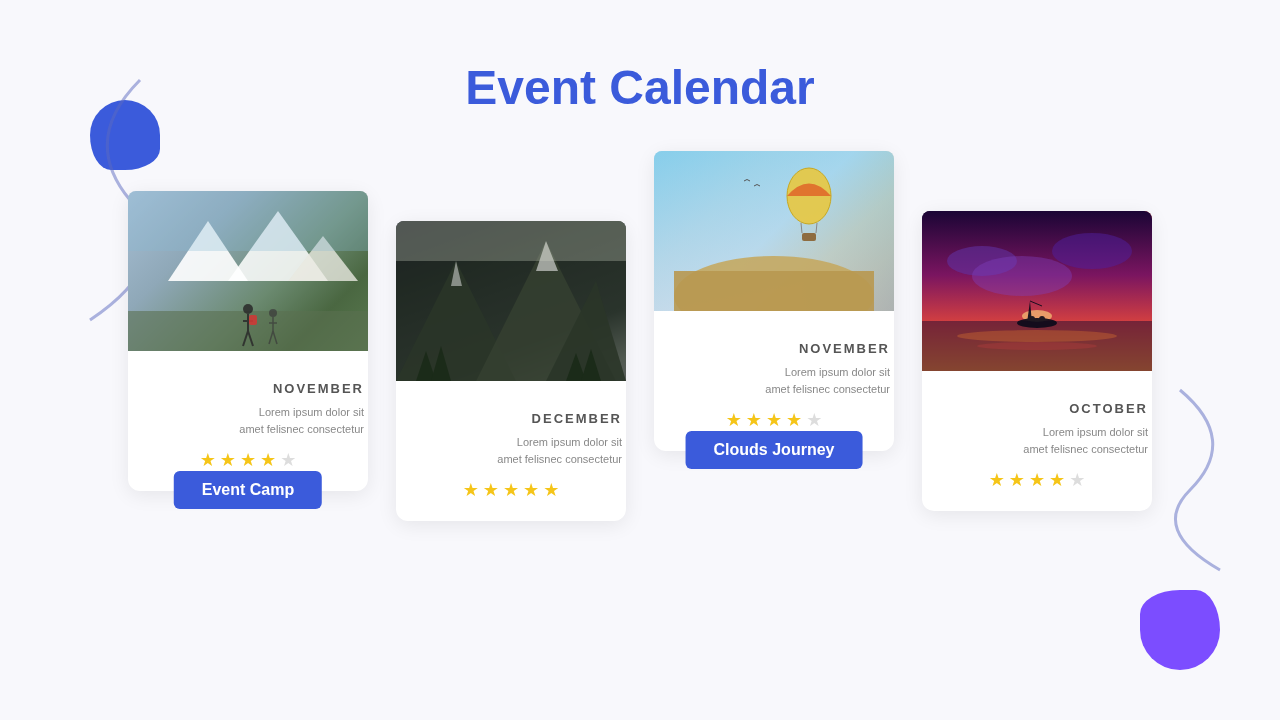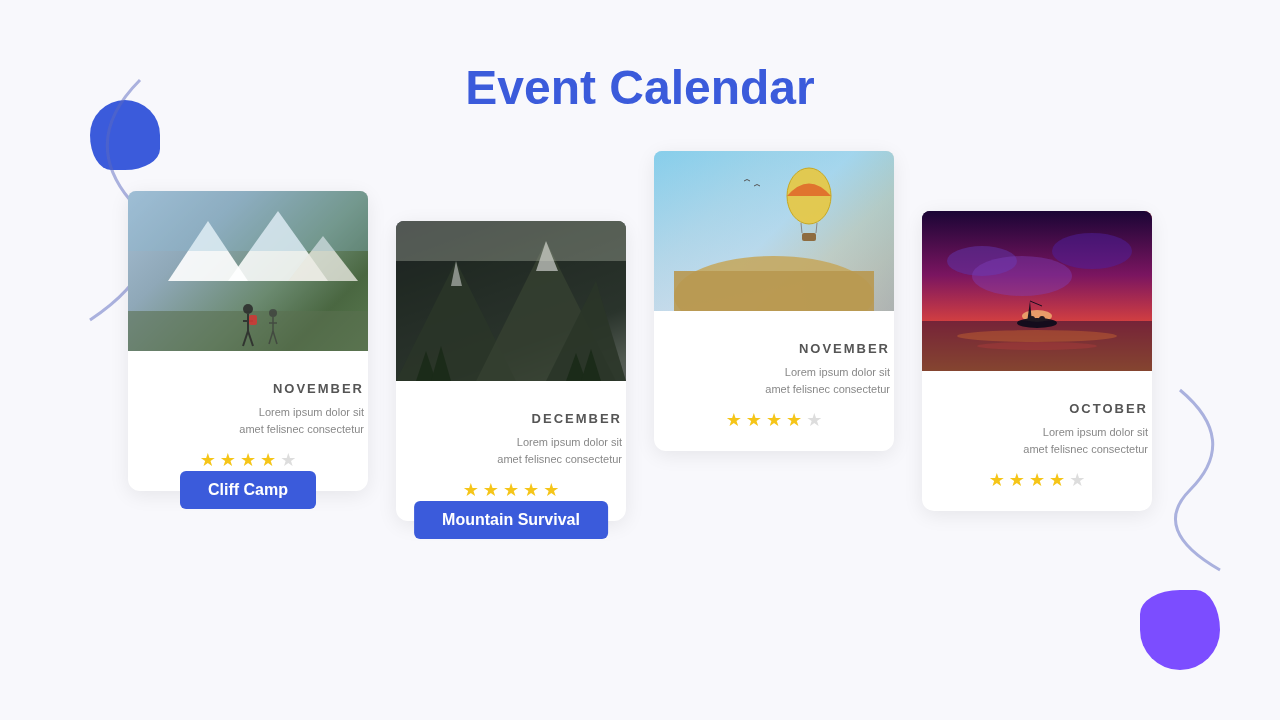--- a/index.html
+++ b/index.html
@@ -244,21 +244,21 @@
 
         <g fill="#3a3a3a" opacity="0.7">
           <circle cx="145" cy="122" r="4"></circle>
           <line x1="145" y1="126" x2="145" y2="140" stroke="#3a3a3a" stroke-width="1.5"></line>
           <line x1="141" y1="132" x2="149" y2="132" stroke="#3a3a3a" stroke-width="1.5"></line>
           <line x1="145" y1="140" x2="141" y2="153" stroke="#3a3a3a" stroke-width="1.5"></line>
           <line x1="145" y1="140" x2="149" y2="153" stroke="#3a3a3a" stroke-width="1.5"></line>
         </g>
       </svg>
     </div>
-    <div class="name-badge">Cliff Camp</div>
+    <div class="name-badge">Event Camp</div>
     <div class="card-body">
       <div class="card-month">NOVEMBER</div>
       <div class="card-desc">
         <span>Lorem ipsum dolor sit</span><br>
         <span>amet felisnec consectetur</span>
       </div>
       <div class="stars">
         <span class="star">★</span>
         <span class="star">★</span>
         <span class="star">★</span>
@@ -285,21 +285,20 @@
         <rect x="0" y="0" width="230" height="40" fill="#d0d8c8" opacity="0.3"></rect>
 
         <g fill="#1a2a18" opacity="0.9">
           <polygon points="20,160 30,130 40,160"></polygon>
           <polygon points="35,160 45,125 55,160"></polygon>
           <polygon points="170,160 180,132 190,160"></polygon>
           <polygon points="185,160 195,128 205,160"></polygon>
         </g>
       </svg>
     </div>
-    <div class="name-badge">Mountain Survival</div>
     <div class="card-body">
       <div class="card-month">DECEMBER</div>
       <div class="card-desc">
         <span>Lorem ipsum dolor sit</span><br>
         <span>amet felisnec consectetur</span>
       </div>
       <div class="stars">
         <span class="star">★</span>
         <span class="star">★</span>
         <span class="star">★</span>
@@ -332,20 +331,21 @@
 
         <line x1="147" y1="72" x2="148" y2="82" stroke="#888" stroke-width="1"></line>
         <line x1="163" y1="72" x2="162" y2="82" stroke="#888" stroke-width="1"></line>
 
         <rect x="148" y="82" width="14" height="8" rx="2" fill="#8a6030" opacity="0.9"></rect>
 
         <path d="M90,30 Q93,27 96,30" stroke="#555" stroke-width="1" fill="none"></path>
         <path d="M100,35 Q103,32 106,35" stroke="#555" stroke-width="1" fill="none"></path>
       </svg>
     </div>
+    <div class="name-badge">Clouds Journey</div>
     <div class="card-body">
       <div class="card-month">NOVEMBER</div>
       <div class="card-desc">
         <span>Lorem ipsum dolor sit</span><br>
         <span>amet felisnec consectetur</span>
       </div>
       <div class="stars">
         <span class="star">★</span>
         <span class="star">★</span>
         <span class="star">★</span>

